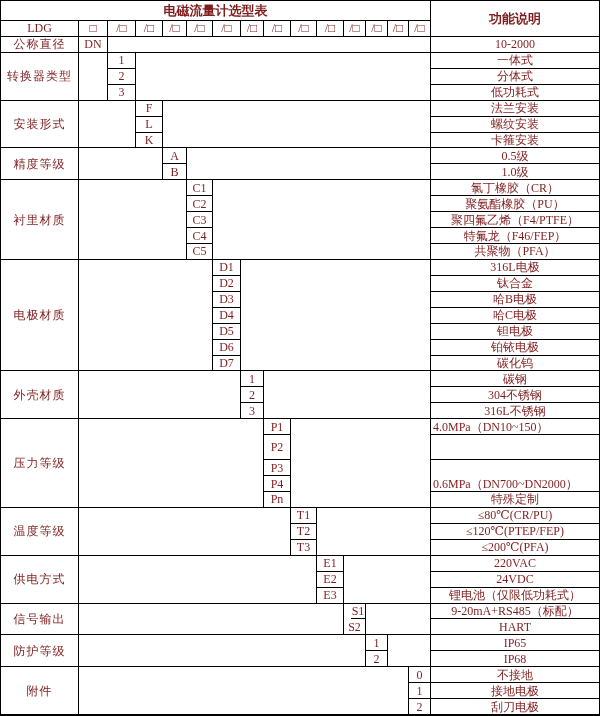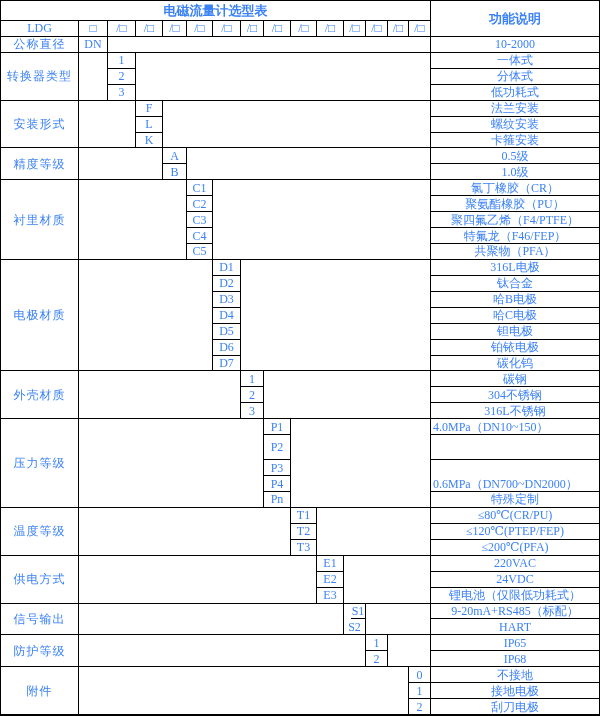--- a/index.html
+++ b/index.html
@@ -1,18 +1,18 @@
 <!DOCTYPE html>
 <html><head>
 <meta charset="utf-8">
 <style>
   html,body{margin:0;padding:0;background:#ffffff;}
   .page{
     width:600px;height:716px;background:#ffffff;box-sizing:border-box;
-    font-family:"Liberation Serif","DejaVu Serif",serif;color:#3b82f6;
+    font-family:"Liberation Serif","DejaVu Serif",serif;color:#7f1d1d;
   }
   .table{
     width:600px;height:716px;box-sizing:border-box;
     border:1px solid #000;
     display:grid;
     grid-template-columns:78px 29px 28px 27px 24px 26px 28px 23px 27px 26px 27px 22px 22px 21px 22px 1fr;
     grid-template-rows:20px repeat(43,1fr);
   }
   .cell{
     border-right:1px solid #000;border-bottom:1px solid #000;

